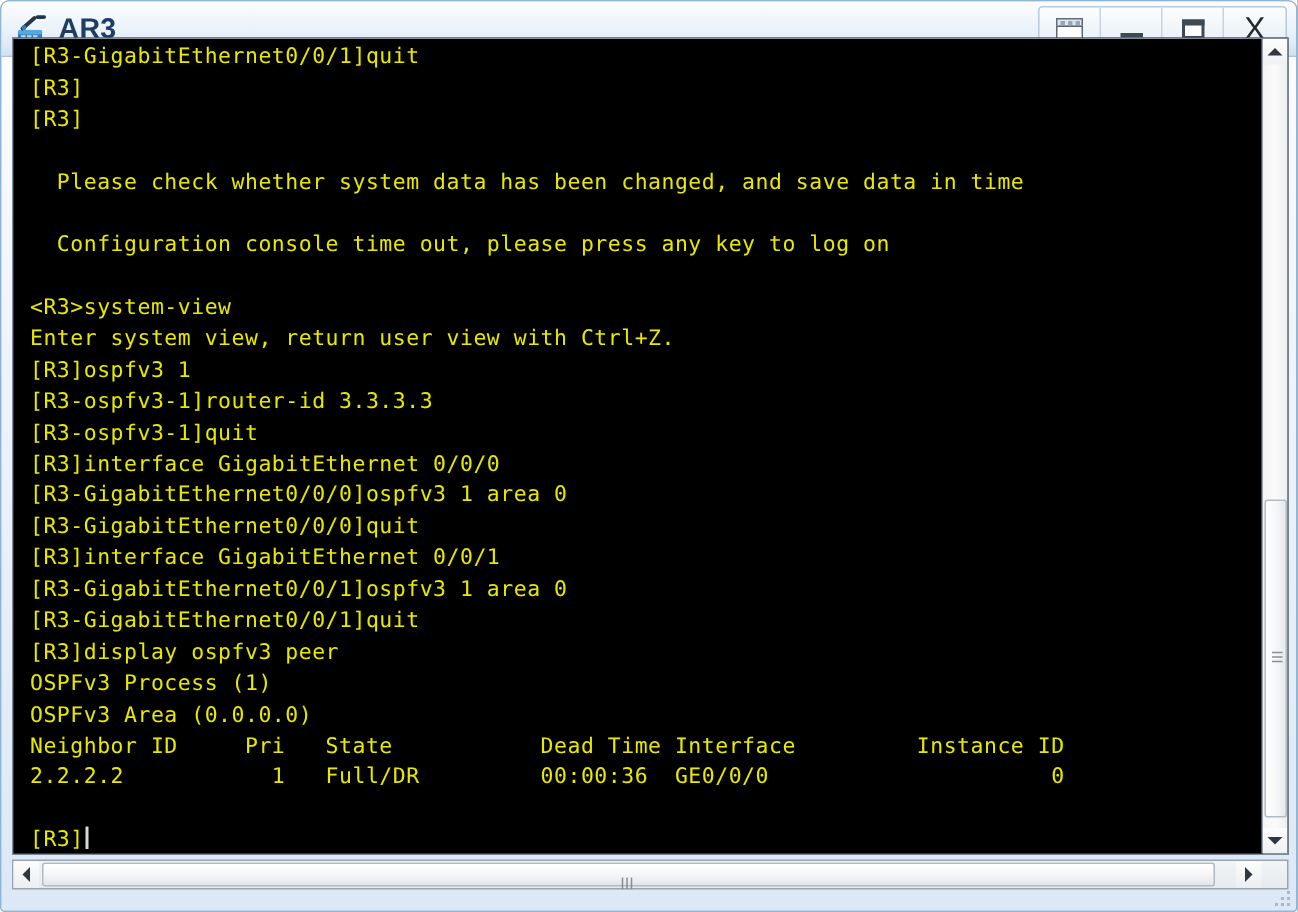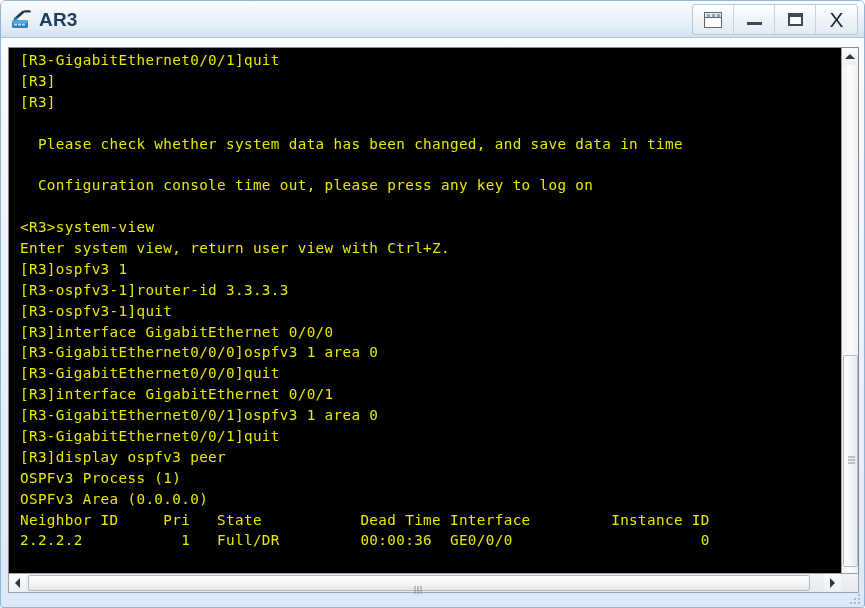--- a/index.html
+++ b/index.html
@@ -134,21 +134,21 @@
     font-size: 21px;
     line-height: 21px;
     color: #222a31;
     font-weight: 500;
   }
 
   
   .term-outer {
     position: absolute;
     left: 7px;
-    top: 46px;
+    top: 24px;
     width: 851px;
     height: 545px;
     box-sizing: border-box;
     background: #000000;
     border: 1px solid #7f8a96;
     overflow: hidden;
   }
   .term-screen {
     position: absolute;
     left: 0; top: 0;

